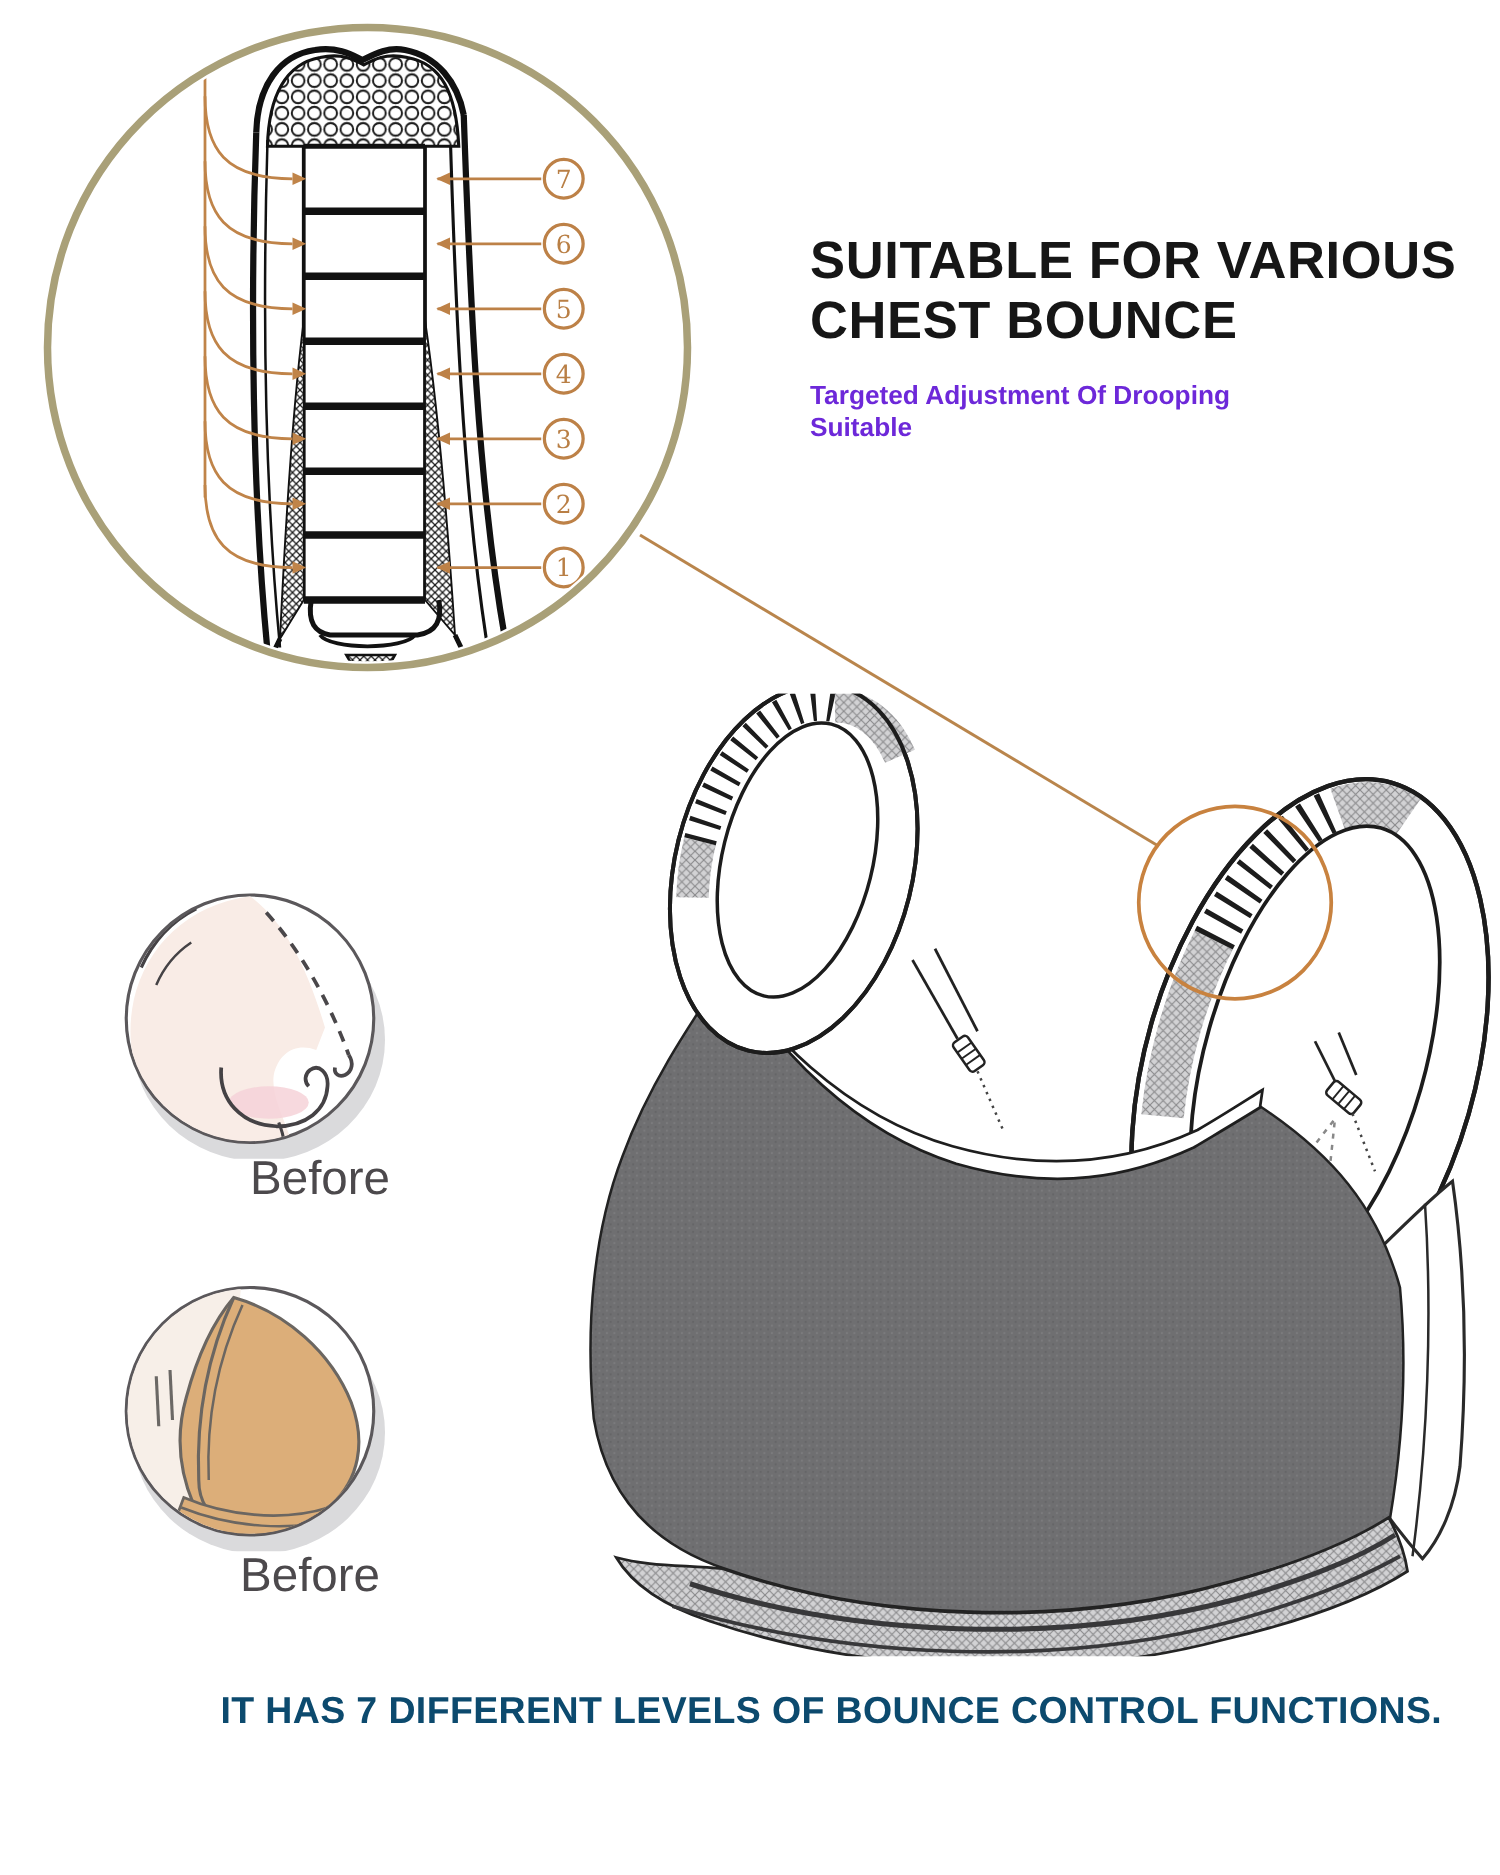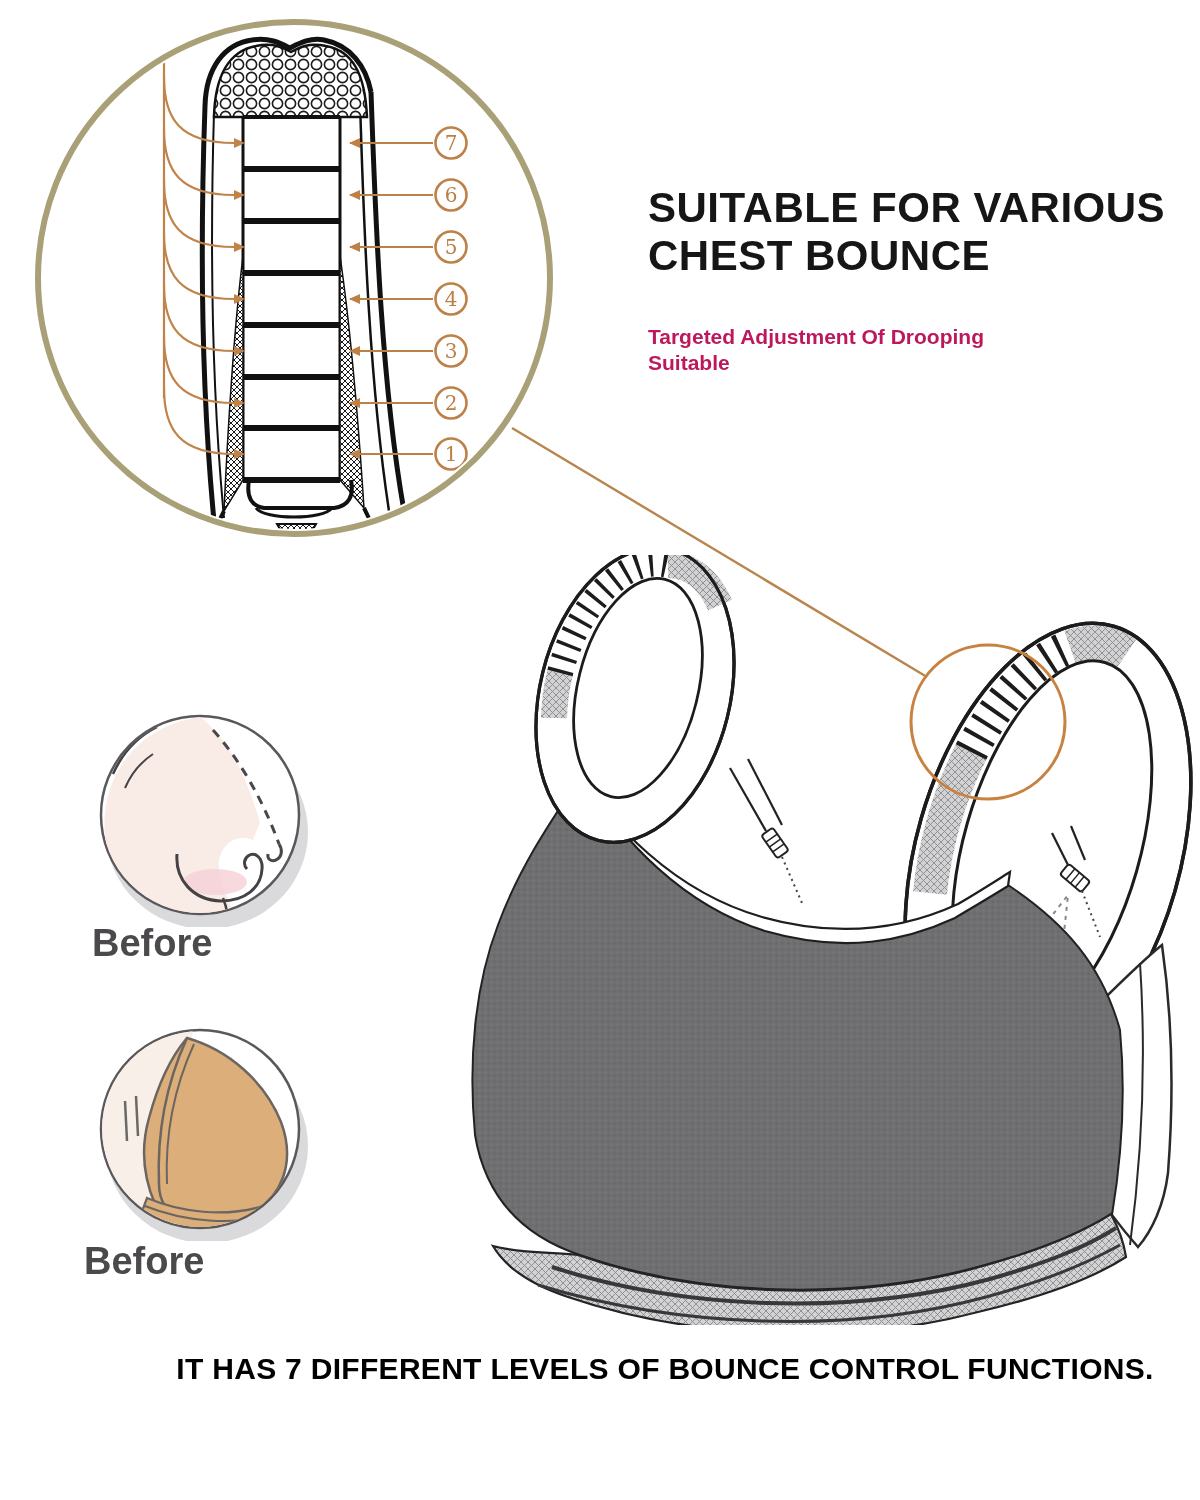--- a/index.html
+++ b/index.html
@@ -3,28 +3,28 @@
 <meta charset="utf-8">
 <style>
   html,body{margin:0;padding:0;background:#fff;}
   .canvas{position:relative;width:1200px;height:1500px;background:#ffffff;overflow:hidden;
           font-family:"Liberation Sans",sans-serif;}
   .abs{position:absolute;}
   
   .headline{left:648px;top:184px;width:540px;}
   .headline h1{margin:0;font-size:42px;line-height:48px;font-weight:bold;color:#161616;
                letter-spacing:0.5px;}
-  .headline .sub{margin-top:44px;font-size:21px;line-height:26px;color:#be185d;font-weight:bold;}
+  .headline .sub{margin-top:24px;font-size:21px;line-height:26px;color:#6d28d9;font-weight:bold;}
   
-  .cmp-label{width:220px;text-align:left;font-size:38px;font-weight:bold;color:#4c494c;}
+  .cmp-label{width:220px;text-align:right;font-size:38px;font-weight:normal;color:#4c494c;}
   .lbl-before{left:92px;top:922px;}
   .lbl-after{left:84px;top:1240px;}
   
   .foot1{left:130px;top:1352px;width:1070px;text-align:center;font-size:30px;font-weight:bold;
-         color:#000000;letter-spacing:0.3px;}
+         color:#0c4a6e;letter-spacing:0.3px;}
   .foot2{left:150px;top:1448px;width:980px;text-align:center;font-size:28px;color:#3f3f3f;}
   svg{display:block;}
 </style>
 </head>
 <body>
 
 <div class="canvas">
 
   <svg class="abs" style="left:24px;top:6px;" width="545" height="560" viewBox="0 0 545 560">
     <defs>

